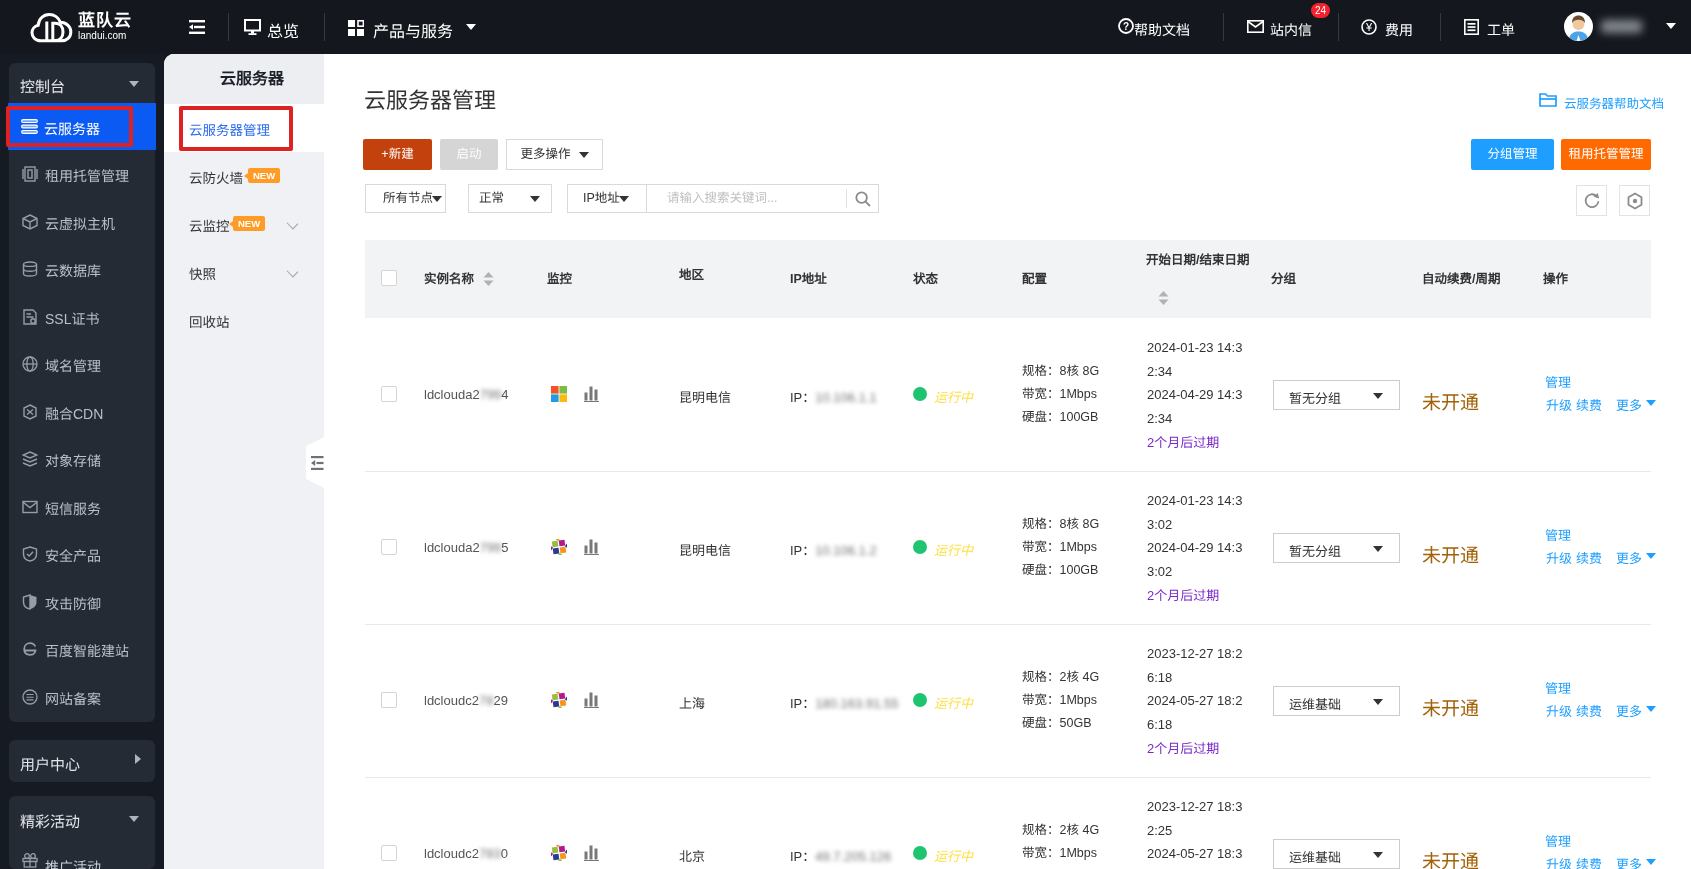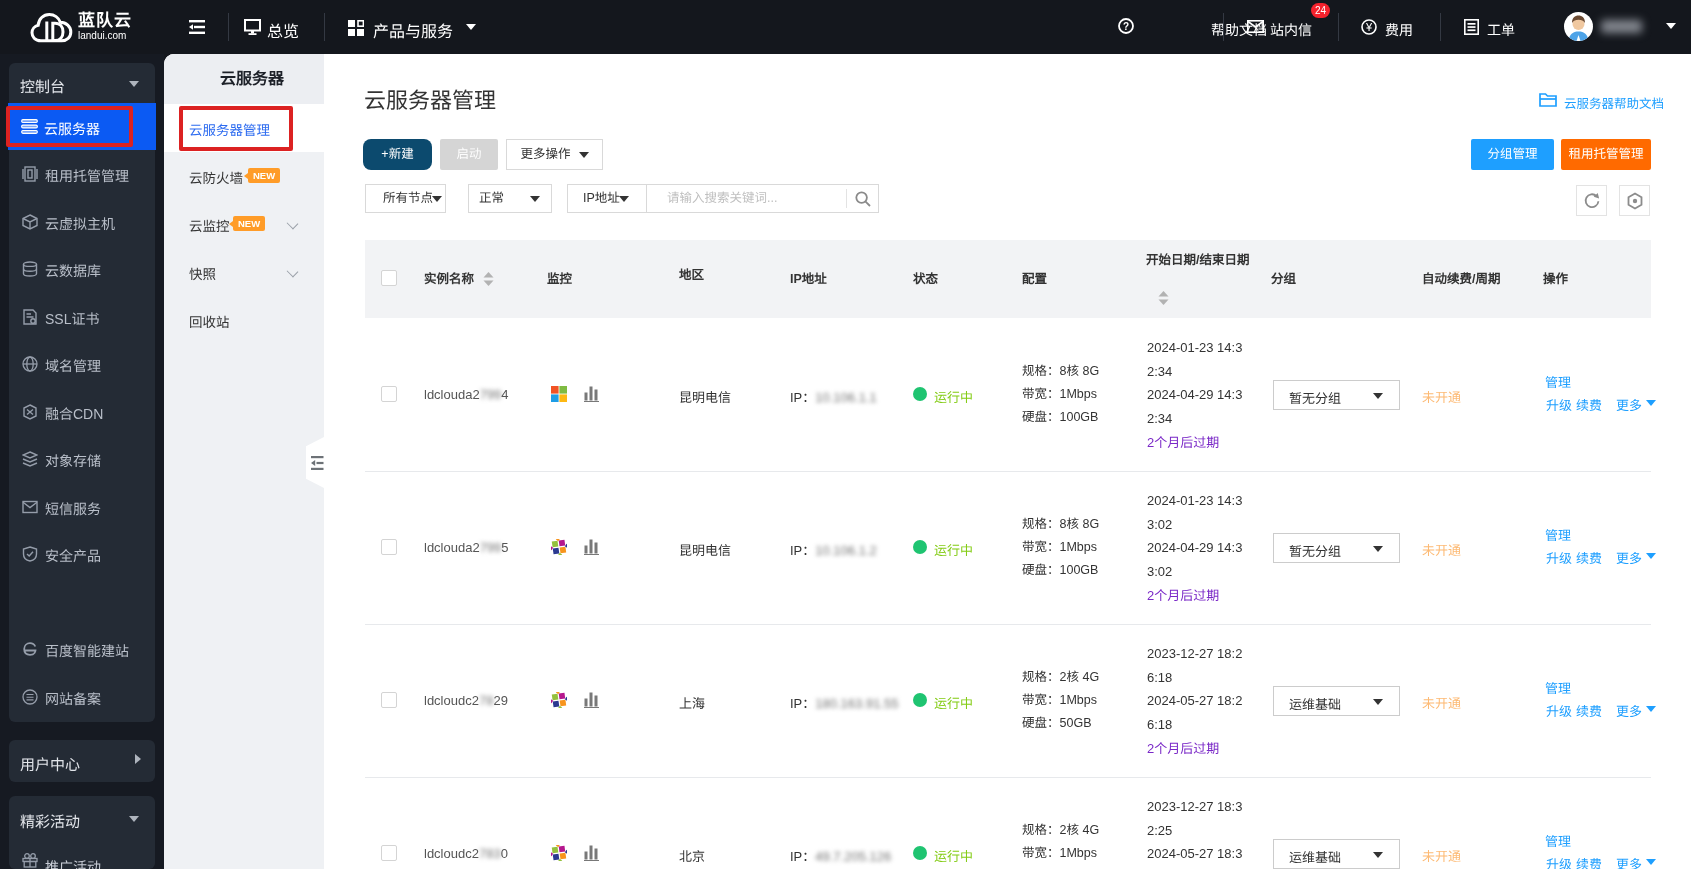--- a/index.html
+++ b/index.html
@@ -43,25 +43,25 @@
   .caret-d { position:absolute; width:0; height:0; border-left:5px solid transparent; border-right:5px solid transparent; border-top:6px solid #333; }
   .hcell { position:absolute; font-size:12.5px; font-weight:bold; color:#333; white-space:nowrap; }
   .ckbox { position:absolute; width:16px; height:16px; background:#fff; border:1px solid #d4d4d4; border-radius:2px; }
   .rowsep { position:absolute; left:365px; width:1286px; height:1px; background:#e7e9ec; }
   .cell { position:absolute; font-size:13px; color:#333; white-space:nowrap; }
   .blur { color:#747474; filter:blur(2.2px); }
   .cfg { position:absolute; font-size:12.5px; color:#333; line-height:23px; white-space:nowrap; }
   .dates { position:absolute; font-size:13px; color:#333; line-height:23.7px; white-space:nowrap; }
   .dates .pp { color:#7a28c7; }
   .gdot { position:absolute; width:14px; height:14px; border-radius:50%; background:#1fc471; }
-  .grn { color:#84cc16; }
+  .grn { color:#fde047;font-style:italic; }
   .ddl { position:absolute; width:127px; height:30px; border:1px solid #ccc; background:#fff; font-size:13px; color:#333; }
   .ddl .t { position:absolute; left:15px; top:7px; }
   .ddl .c { position:absolute; right:16px; top:12px; width:0; height:0; border-left:5px solid transparent; border-right:5px solid transparent; border-top:6px solid #333; }
-  .rdt { position:absolute; font-size:13px; color:#fdba74; white-space:nowrap; }
+  .rdt { position:absolute; font-size:19px; color:#a16207; white-space:nowrap; }
   .lnk { position:absolute; font-size:13px; color:#1e9fff; white-space:nowrap; }
 </style>
 </head>
 <body>
 
 <div id="topbar">
   <svg class="abs" style="left:30px;top:11px" width="43" height="33" viewBox="0 0 43 33">
     <path d="M11 29.8 C4.8 29.8 2 25.5 2 21.8 C2 18 4.6 15 8.2 14.2 C8.6 8 13.4 3.5 19.3 3.5 C24.4 3.5 28.7 6.7 30.3 11.3 C36.2 11.4 40.8 15.6 40.8 21 C40.8 26.3 36.9 29.8 31.6 29.8 Z" fill="none" stroke="#fff" stroke-width="3"></path>
     <path d="M16.8 10.5 L16.8 29.6" stroke="#fff" stroke-width="3"></path>
     <path d="M22.8 12.2 L25 12.2 C30 12.2 33 15.7 33 21 C33 26.3 30 29.6 25 29.6 L22.8 29.6 Z" fill="none" stroke="#fff" stroke-width="3"></path>
@@ -89,21 +89,21 @@
     <rect x="0" y="9" width="7" height="7" fill="#fff"></rect>
     <rect x="9" y="9" width="7" height="7" fill="#fff"></rect>
   </svg>
   <div class="navtxt" style="left:373px;">产品与服务</div>
   <div class="caret-w" style="left:466px;top:24px;"></div>
 
   <svg class="abs" style="left:1118px;top:18px" width="16" height="16" viewBox="0 0 16 16">
     <circle cx="8" cy="8" r="7" fill="none" stroke="#fff" stroke-width="1.8"></circle>
     <text x="8" y="11.6" font-size="10" font-weight="bold" fill="#fff" text-anchor="middle" font-family="Liberation Sans">?</text>
   </svg>
-  <div class="navtxt2" style="left:1211px;">帮助文档</div>
+  <div class="navtxt2" style="left:1134px;">帮助文档</div>
   <div class="sep" style="left:1223px"></div>
   <svg class="abs" style="left:1247px;top:20px" width="17" height="13" viewBox="0 0 17 13">
     <rect x="0.8" y="0.8" width="15.4" height="11.4" fill="none" stroke="#fff" stroke-width="1.6"></rect>
     <path d="M1 1.5 L8.5 7 L16 1.5" fill="none" stroke="#fff" stroke-width="1.6"></path>
   </svg>
   <div class="navtxt2" style="left:1270px;">站内信</div>
   <div class="abs" style="left:1311px;top:3px;background:#f5222d;color:#fff;font-size:10px;height:15px;line-height:15px;padding:0 4px;border-radius:8px;">24</div>
   <div class="sep" style="left:1338px"></div>
   <svg class="abs" style="left:1361px;top:19px" width="16" height="16" viewBox="0 0 16 16">
     <circle cx="8" cy="8" r="7" fill="none" stroke="#fff" stroke-width="1.6"></circle>
@@ -224,20 +224,27 @@
       <span class="tx">安全产品</span>
     </div>
     <div class="ditem" style="top:420px;">
       <svg class="ic" viewBox="0 0 16 16">
           <g fill="none" stroke="#959daa" stroke-width="1.4">
             <rect x="1" y="2.5" width="14" height="11"></rect>
             <path d="M1 3.2 L8 8.5 L15 3.2"></path>
           </g>
         </svg>
       <span class="tx">短信服务</span>
+    </div>
+    <div class="ditem" style="top:515px;">
+      <svg class="ic" viewBox="0 0 16 16">
+          <path d="M8 1 L14.5 3 L14.5 8 C14.5 12 11.5 14.5 8 15 Z" fill="#959daa"></path>
+          <path d="M8 1 L1.5 3 L1.5 8 C1.5 12 4.5 14.5 8 15 Z" fill="none" stroke="#959daa" stroke-width="1.4"></path>
+        </svg>
+      <span class="tx">攻击防御</span>
     </div>
     <div class="ditem" style="top:562px;">
       <svg class="ic" viewBox="0 0 16 16">
           <g fill="none" stroke="#959daa" stroke-width="1.8">
             <path d="M2 9.5 L13.5 9.5 C13.5 9.5 13 13.8 8 13.8 C4.5 13.8 2.2 11.5 2.2 8 C2.2 4.5 4.8 2.2 8 2.2 C10.5 2.2 12.4 3.5 13.3 5.5"></path>
           </g>
         </svg>
       <span class="tx">百度智能建站</span>
     </div>
     <div class="ditem" style="top:610px;">
@@ -310,21 +317,21 @@
 <div id="cwrap" style="position:absolute;left:0;top:0;width:1691px;height:869px;z-index:15;pointer-events:none;">
 
   <div class="abs" style="left:364px;top:82px;font-size:22px;color:#333;">云服务器管理</div>
 
   <svg class="abs" style="left:1539px;top:92px" width="18" height="15" viewBox="0 0 18 15">
     <path d="M1 2 L6.5 2 L8.5 4 L17 4 L17 14 L1 14 Z" fill="none" stroke="#1e9fff" stroke-width="1.7"></path>
     <path d="M1 7 L17 7" stroke="#1e9fff" stroke-width="1.7"></path>
   </svg>
   <div class="abs" style="left:1564px;top:93px;font-size:12.5px;color:#1e9fff;">云服务器帮助文档</div>
 
-  <div class="btn" style="left:363px;top:139px;width:69px;background:#0c4a6e;border-radius:8px;">+新建</div>
+  <div class="btn" style="left:363px;top:139px;width:69px;background:#c2410c;">+新建</div>
   <div class="btn" style="left:440px;top:139px;width:58px;background:#d5d5d5;color:#fdfdfd;">启动</div>
   <div class="obox" style="left:506px;top:139px;width:97px;height:31px;line-height:29px;text-align:center;">更多操作<span style="display:inline-block;width:0;height:0;border-left:5px solid transparent;border-right:5px solid transparent;border-top:6px solid #333;margin-left:8px;"></span></div>
   <div class="btn" style="left:1471px;top:139px;width:83px;background:#1e9fff;">分组管理</div>
   <div class="btn" style="left:1561px;top:139px;width:90px;background:#ff6a00;">租用托管管理</div>
 
   <div class="obox" style="left:365px;top:184px;width:81px;line-height:27px;padding-left:17px;">所有节点<span class="caret-d" style="left:66px;top:11px;"></span></div>
   <div class="obox" style="left:468px;top:184px;width:84px;line-height:27px;padding-left:10px;">正常<span class="caret-d" style="left:61px;top:11px;"></span></div>
   <div class="obox" style="left:567px;top:184px;width:312px;">
     <div class="abs" style="left:0;top:0;width:79px;height:27px;border-right:1px solid #d9d9d9;line-height:27px;padding-left:15px;">IP地址<span class="caret-d" style="left:51px;top:11px;"></span></div>
     <div class="abs" style="left:99px;top:0;line-height:27px;color:#bfbfbf;">请输入搜索关键词...</div>

